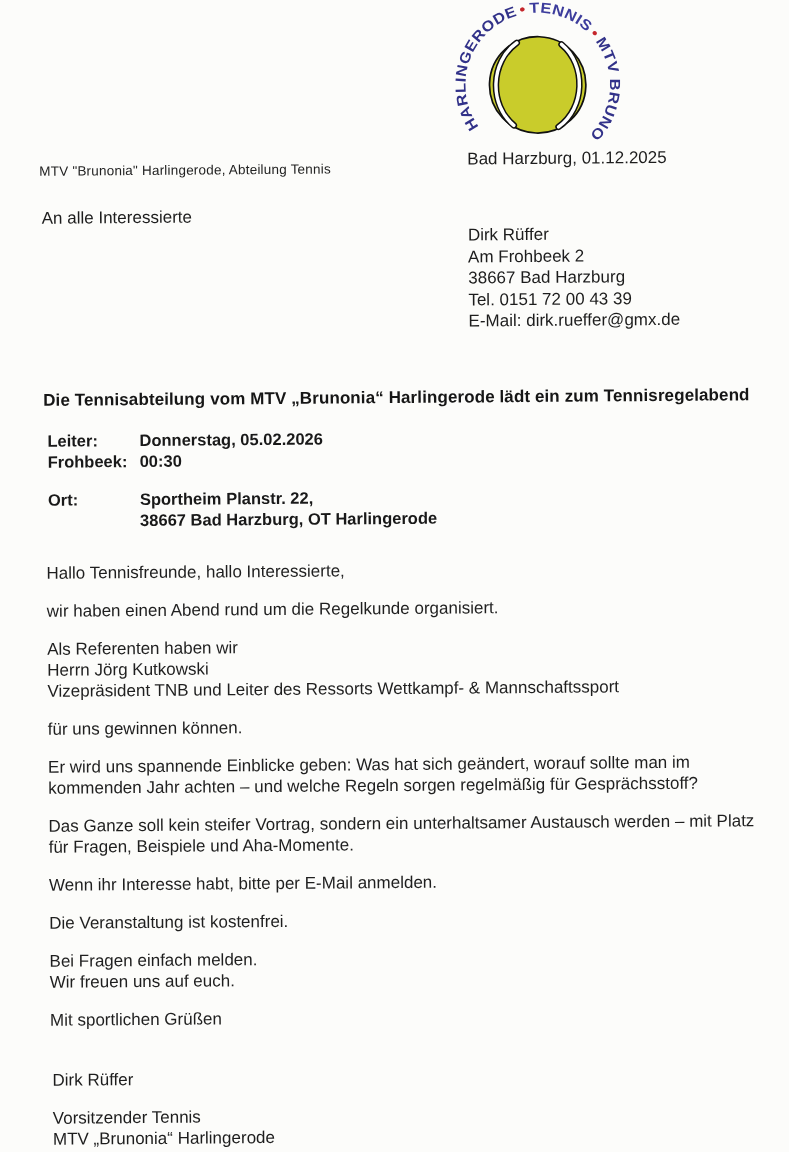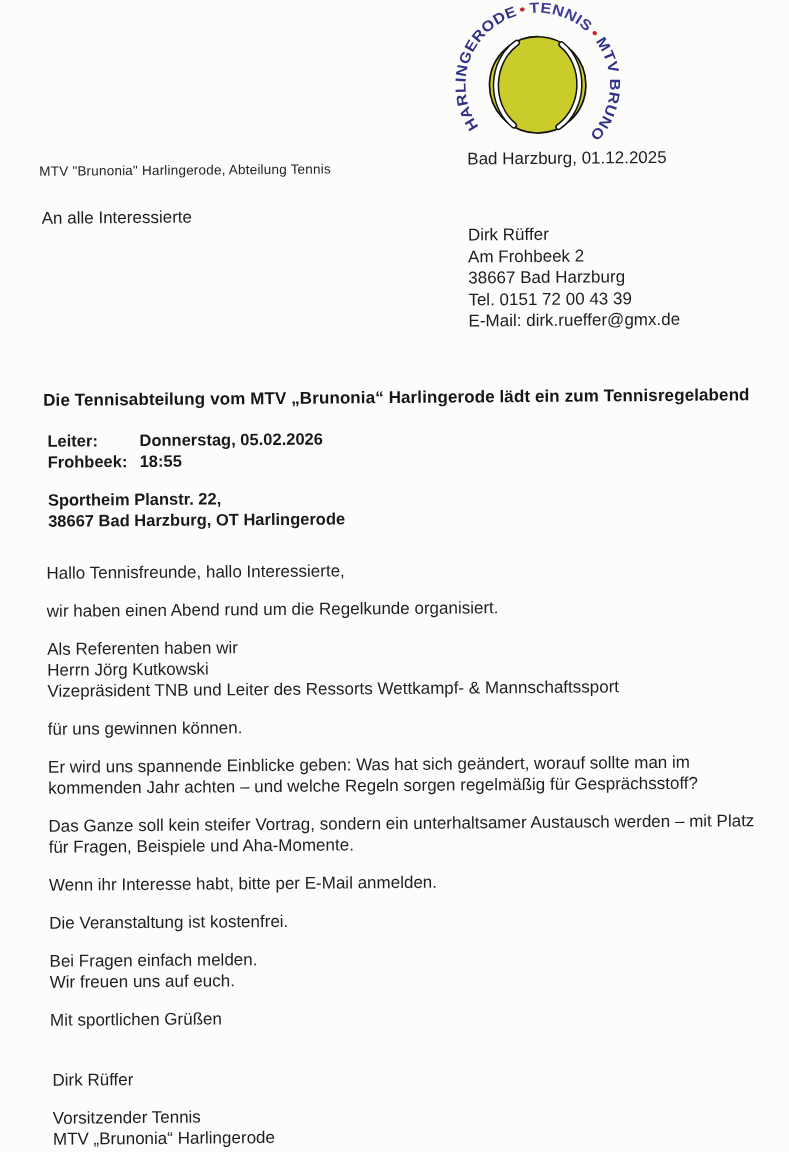--- a/index.html
+++ b/index.html
@@ -88,23 +88,24 @@
 
     <div class="abs headline" data-interactable="false">Die Tennisabteilung vom MTV „Brunonia“ Harlingerode lädt ein zum Tennisregelabend</div>
 
     <div class="abs details" data-interactable="false">
       <div class="drow" data-interactable="false">
         <span class="dlabel" data-interactable="false">Leiter:</span>
         <span class="dval" data-interactable="false">Donnerstag, 05.02.2026</span>
       </div>
       <div class="drow" data-interactable="false">
         <span class="dlabel" data-interactable="false">Frohbeek:</span>
-        <span class="dval" data-interactable="false">18:55</span>
+        <span class="dval" data-interactable="false">00:30</span>
       </div>
       <div class="drow gap-above" data-interactable="false">
+        <span class="dlabel" data-interactable="false">Ort:</span>
         <span class="dval" data-interactable="false"><span data-interactable="false">Sportheim Planstr. 22,</span><br><span data-interactable="false">38667 Bad Harzburg, OT Harlingerode</span></span>
       </div>
     </div>
 
     <div class="abs letter-body" data-interactable="false">
         <p class="para" data-interactable="false">Hallo Tennisfreunde, hallo Interessierte,</p>
         <p class="para" data-interactable="false">wir haben einen Abend rund um die Regelkunde organisiert.</p>
         <p class="para" data-interactable="false">Als Referenten haben wir<br>Herrn Jörg Kutkowski<br>Vizepräsident TNB und Leiter des Ressorts Wettkampf- &amp; Mannschaftssport</p>
         <p class="para" data-interactable="false">für uns gewinnen können.</p>
         <p class="para" data-interactable="false">Er wird uns spannende Einblicke geben: Was hat sich geändert, worauf sollte man im<br>kommenden Jahr achten – und welche Regeln sorgen regelmäßig für Gesprächsstoff?</p>

